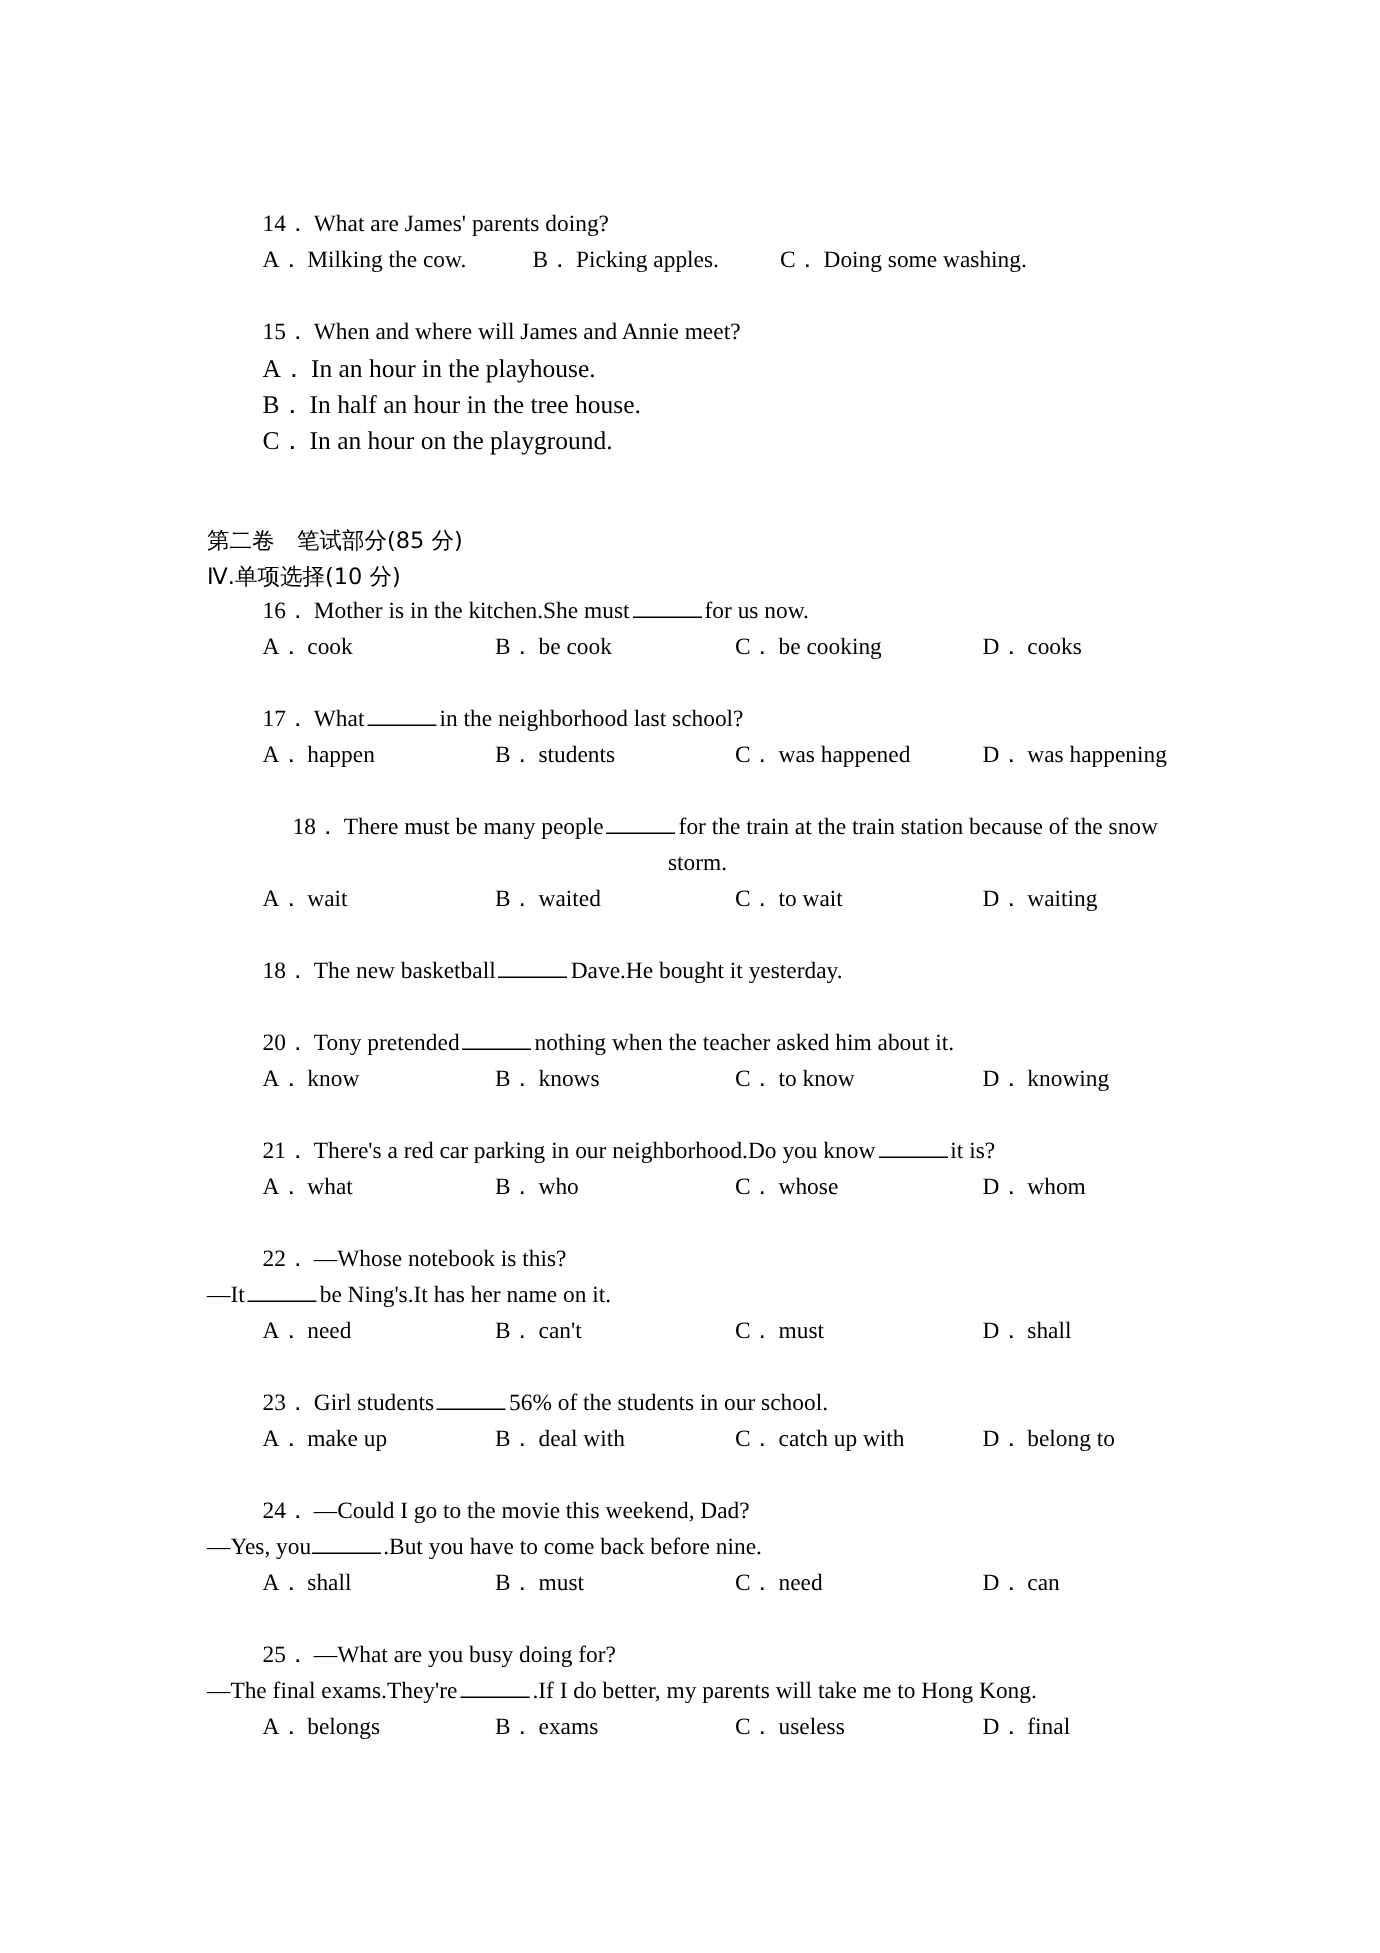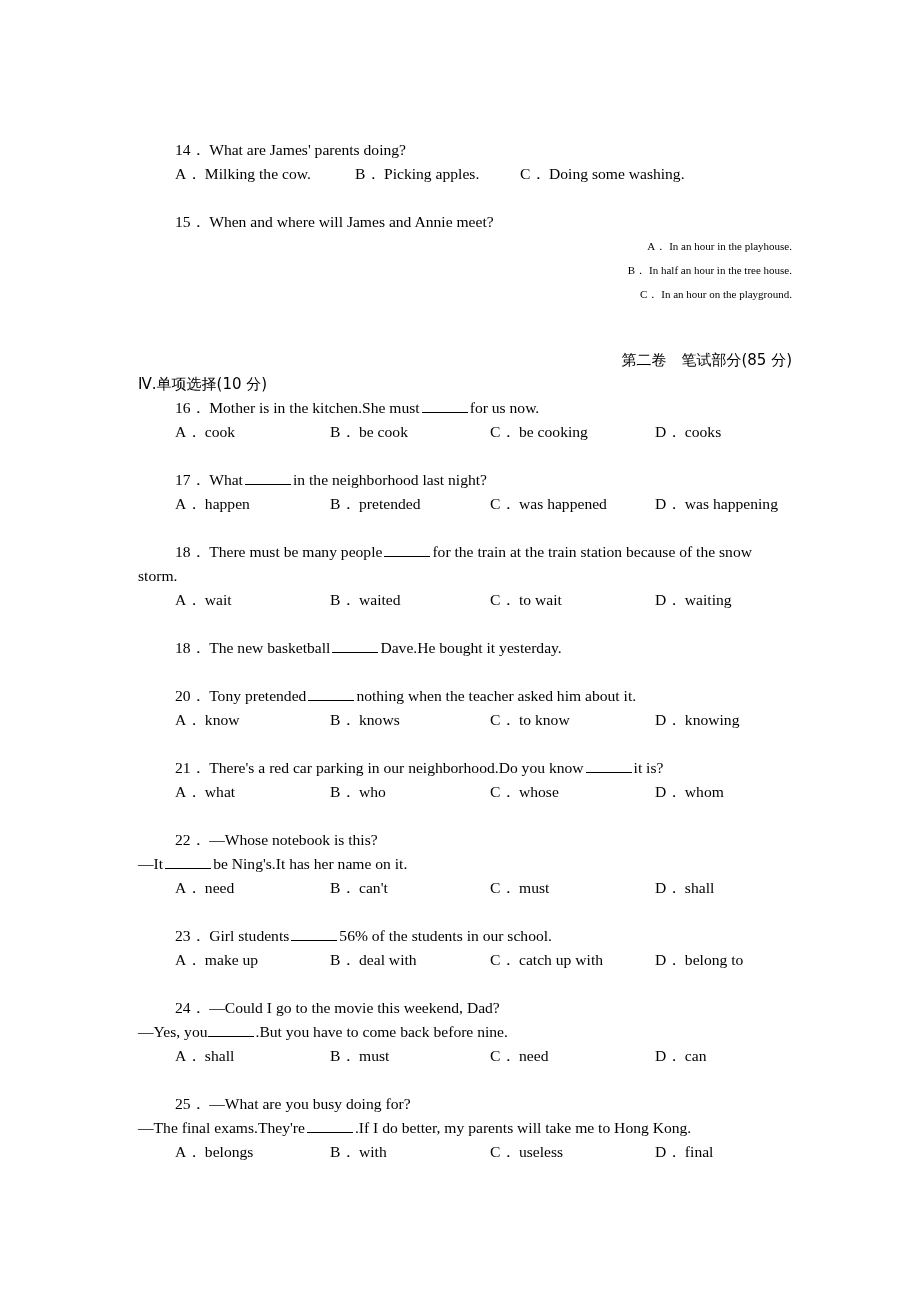--- a/index.html
+++ b/index.html
@@ -28,33 +28,33 @@
     top: 138px;
     width: 654px;
   }
 
   
   .line {
     font-size: 15.6px;
     line-height: 24px;
     white-space: nowrap;
   }
-  .line.wrapok { white-space: normal; }
+  .line.wrapok { white-space: normal; text-align: center; }
 
   
   .indent { padding-left: 37px; }
 
   
   .qblock { margin-bottom: 0; }
   .spacer { height: 24px; }
   .spacer-sm { height: 18px; }
 
   
   .center-head {
-    text-align: right;
+    text-align: left;
     font-size: 15.6px;
     line-height: 24px;
   }
   .sec-head {
     font-size: 15.6px;
     line-height: 24px;
   }
 
   
   .opts {
@@ -70,25 +70,24 @@
   .opt.c1 { width: 160px; }
   .opt.c2 { width: 165px; }
   .opt.c3 { width: auto; }
 
   
   .opts.three .opt.c0 { width: 148px; }
   .opts.three .opt.c1 { width: 165px; margin-left: 32px; }
 
   
   .opt-stacked {
-    font-size: 11px;
+    font-size: 17px;
     line-height: 24px;
     white-space: nowrap;
     padding-left: 37px;
-    text-align: right;
   }
 
   .letter { margin-right: 3px; }
   .blank {
     display: inline-block;
     border-bottom: 1px solid #000;
     width: 46px;
     height: 13px;
     margin: 0 2px;
     vertical-align: baseline;
@@ -140,25 +139,25 @@
         <div class="opt c1"><span class="letter">B．</span><span>be cook</span></div>
         <div class="opt c2"><span class="letter">C．</span><span>be cooking</span></div>
         <div class="opt c3"><span class="letter">D．</span><span>cooks</span></div>
       </div>
     </div>
 
     <div class="spacer"></div>
 
     <div class="qblock">
       <div class="line indent">
-        <span class="letter">17．</span><span>What</span><span class="blank"></span><span>in the neighborhood last night?</span>
+        <span class="letter">17．</span><span>What</span><span class="blank"></span><span>in the neighborhood last school?</span>
       </div>
       <div class="opts">
         <div class="opt c0"><span class="letter">A．</span><span>happen</span></div>
-        <div class="opt c1"><span class="letter">B．</span><span>pretended</span></div>
+        <div class="opt c1"><span class="letter">B．</span><span>students</span></div>
         <div class="opt c2"><span class="letter">C．</span><span>was happened</span></div>
         <div class="opt c3"><span class="letter">D．</span><span>was happening</span></div>
       </div>
     </div>
 
     <div class="spacer"></div>
 
     <div class="qblock">
       <div class="line wrapok" style="text-indent:37px;">
         <span class="letter">18．</span><span>There must be many people</span><span class="blank"></span><span>for the train at the train station because of the snow storm.</span>
@@ -259,20 +258,20 @@
 
     <div class="qblock">
       <div class="line indent">
         <span class="letter">25．</span><span>—What are you busy doing for?</span>
       </div>
       <div class="line">
         <span>—The final exams.They're</span><span class="blank"></span><span>.If I do better, my parents will take me to Hong Kong.</span>
       </div>
       <div class="opts">
         <div class="opt c0"><span class="letter">A．</span><span>belongs</span></div>
-        <div class="opt c1"><span class="letter">B．</span><span>with</span></div>
+        <div class="opt c1"><span class="letter">B．</span><span>exams</span></div>
         <div class="opt c2"><span class="letter">C．</span><span>useless</span></div>
         <div class="opt c3"><span class="letter">D．</span><span>final</span></div>
       </div>
     </div>
 
   </div>
 </div>
 
 </body></html>

